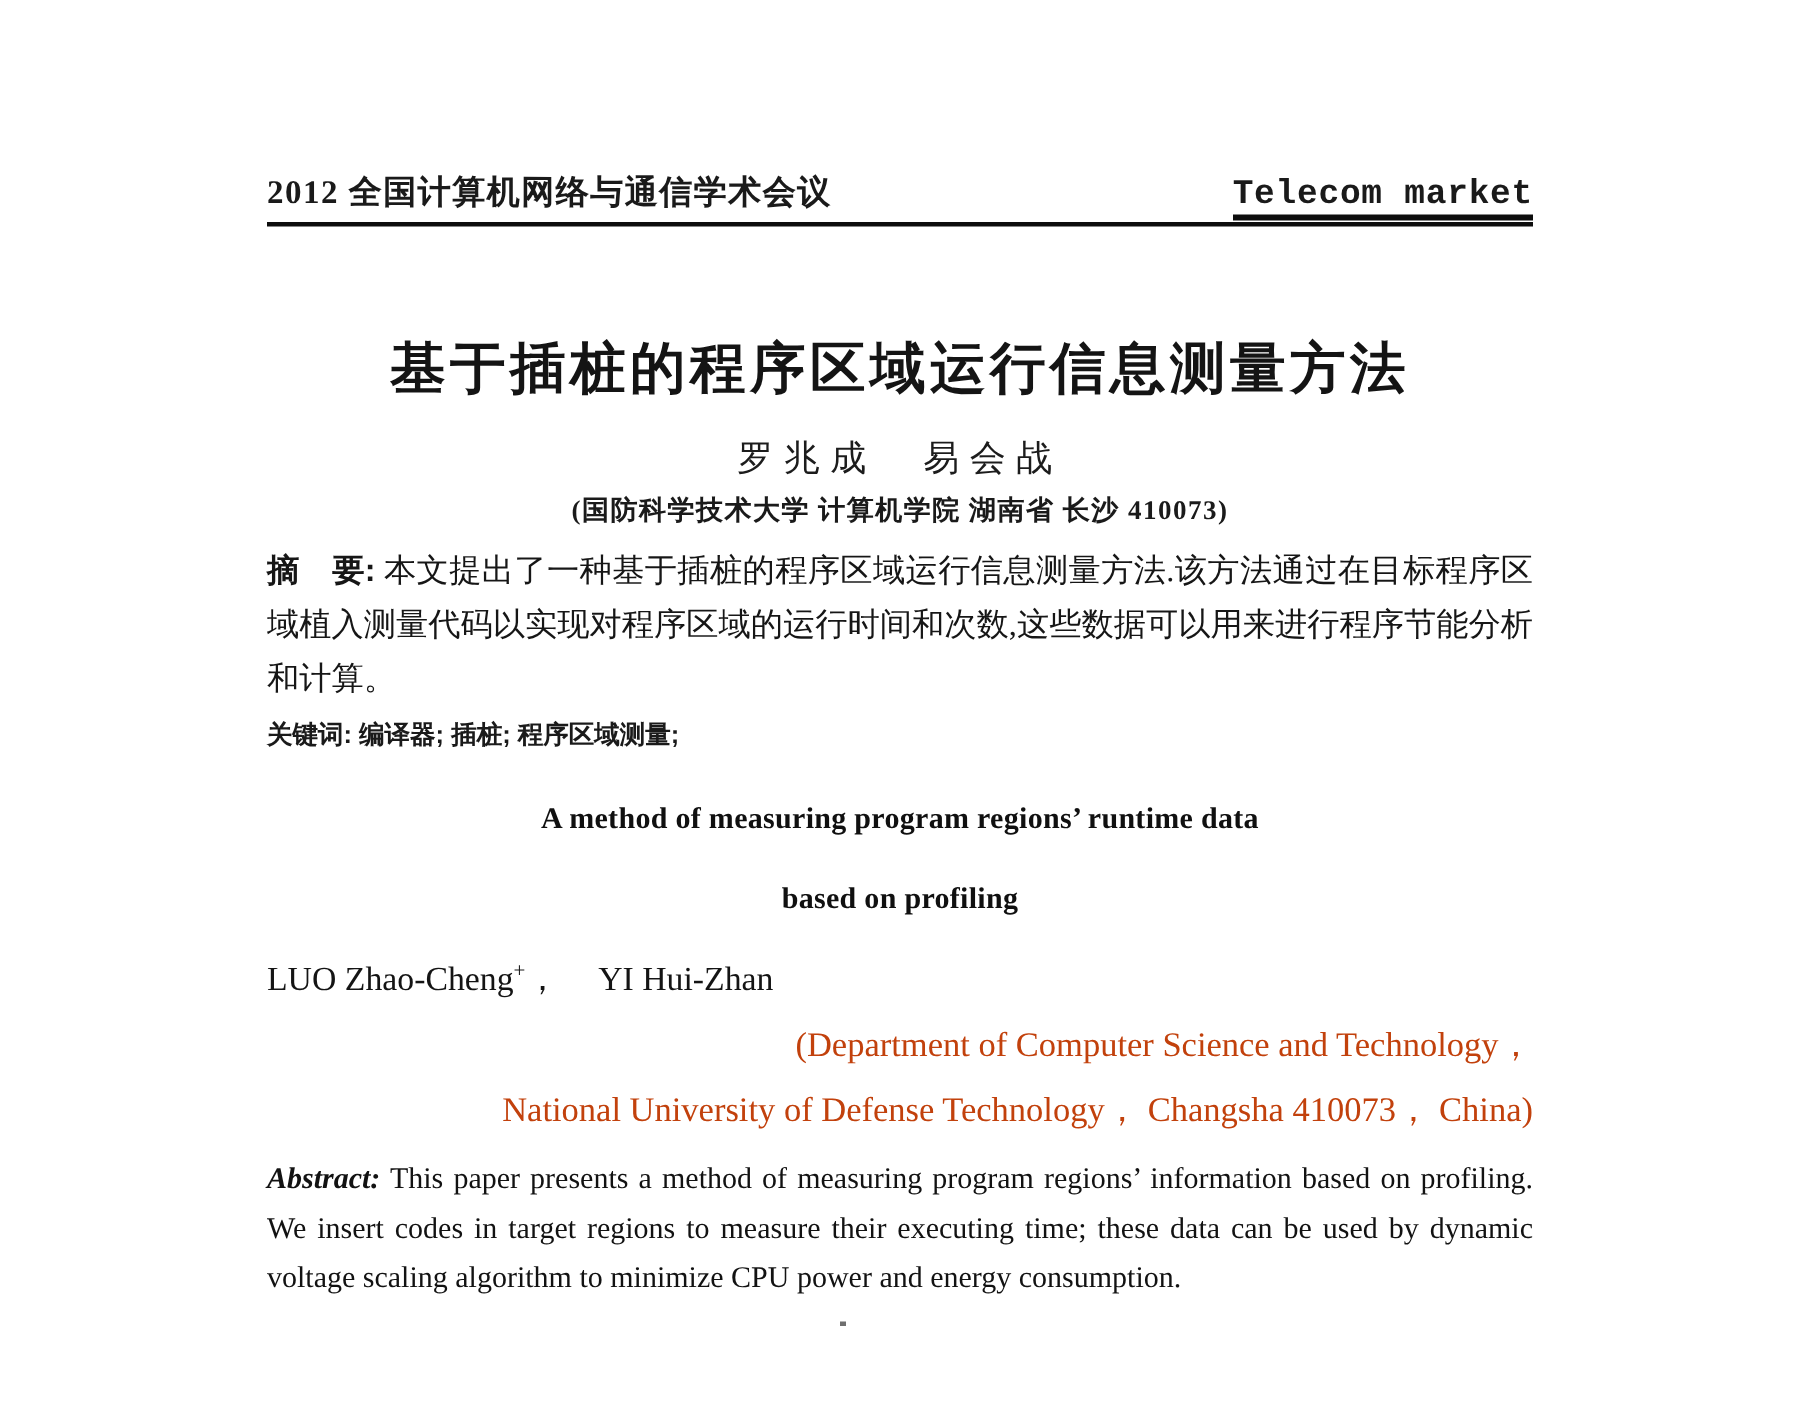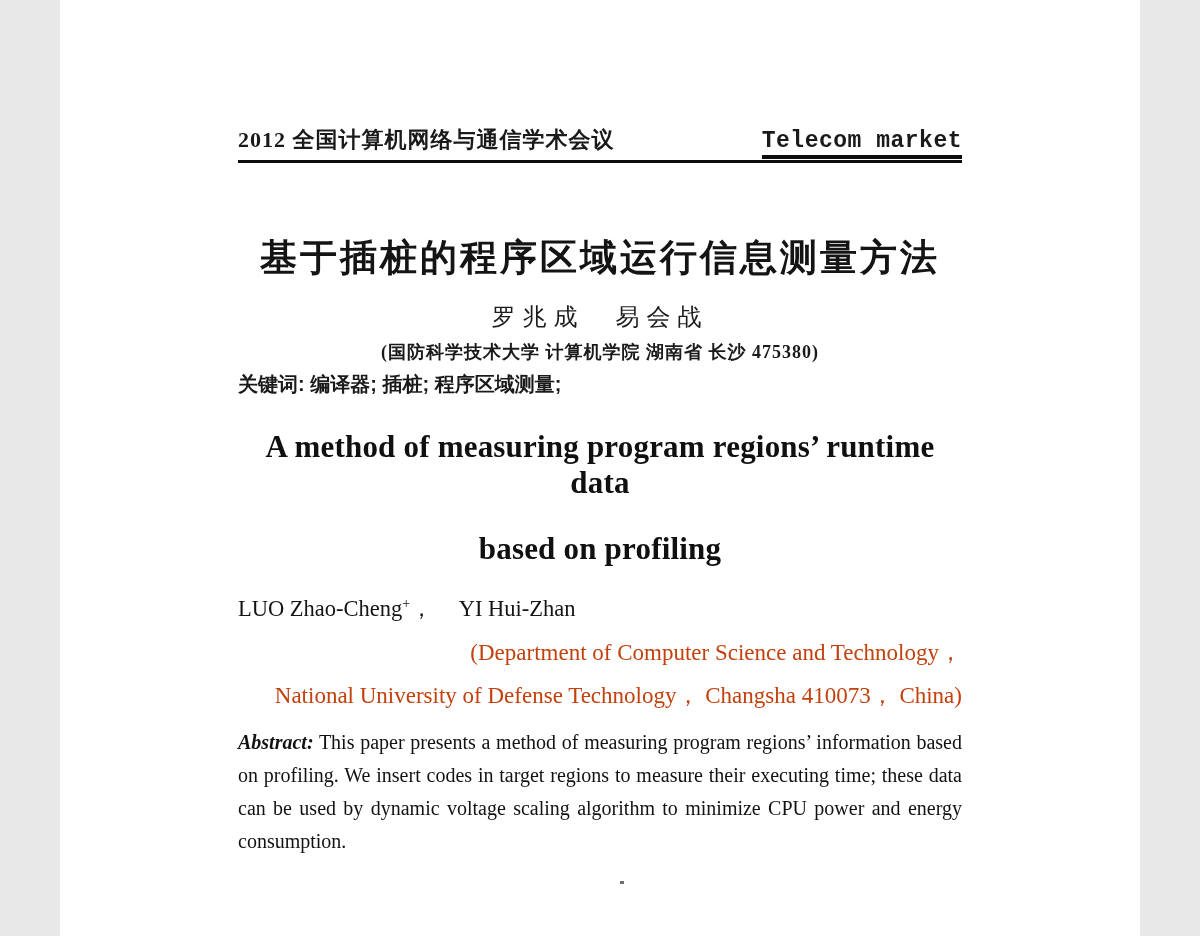--- a/index.html
+++ b/index.html
@@ -1,23 +1,23 @@
 <!DOCTYPE html>
 <html><head>
 <meta charset="utf-8">
 <style>
   html, body { margin: 0; padding: 0; background: #e8e8e8; }
   .page {
     position: relative;
-    width: 1080px;
+    width: 1200px;
     height: 936px;
     margin: 0 auto;
     background: #ffffff;
     box-sizing: border-box;
-    padding: 12px 178px;
+    padding: 0 178px;
     color: #1a1a1a;
     font-family: "Liberation Serif", serif;
     overflow: hidden;
   }
   
   .header {
     margin-top: 112px;
     display: flex;
     justify-content: space-between;
     align-items: flex-end;
@@ -66,31 +66,31 @@
   .abstract-cn {
     margin: 10px 0 0 0;
     font-size: 21.5px;
     line-height: 36px;
     text-align: justify;
     color: #161616;
   }
   .label-cn { font-family: "Liberation Sans", sans-serif; font-weight: 700; }
   .keywords-cn {
     margin: 3px 0 0 0;
-    font-size: 20px;
+    font-size: 17px;
     line-height: 34px;
     font-family: "Liberation Sans", sans-serif;
     font-weight: 700;
   }
   
   .title-en {
     margin: 0;
     text-align: center;
     font-weight: 600;
-    font-size: 31px;
+    font-size: 20px;
     letter-spacing: 0.2px;
     color: #101010;
   }
   .title-en.l1 { margin-top: 28px; }
   .title-en.l2 { margin-top: 30px; }
   .authors-en {
     margin-top: 26px;
     text-align: left;
     font-size: 22.5px;
     color: #141414;
@@ -134,22 +134,24 @@
 
   <div class="header">
     <span class="conf">2012 全国计算机网络与通信学术会议</span>
     <span class="journal">Telecom market</span>
   </div>
 
   <h1 class="title-cn">基于插桩的程序区域运行信息测量方法</h1>
 
   <div class="authors-cn">罗兆成　易会战</div>
 
-  <div class="affil-cn">(国防科学技术大学 计算机学院 湖南省 长沙 475380)</div>
+  <div class="affil-cn">(国防科学技术大学 计算机学院 湖南省 长沙 410073)</div>
 
+  <p class="abstract-cn"><span class="label-cn">摘　要:</span>
+    <span>本文提出了一种基于插桩的程序区域运行信息测量方法.该方法通过在目标程序区域植入测量代码以实现对程序区域的运行时间和次数,这些数据可以用来进行程序节能分析和计算。</span></p>
 
   <p class="keywords-cn"><span class="label-cn">关键词:</span>
     <span>编译器; 插桩; 程序区域测量;</span></p>
 
   <h2 class="title-en l1">A method of measuring program regions’ runtime data</h2>
   <h2 class="title-en l2">based on profiling</h2>
 
   <div class="authors-en"><span>LUO Zhao-Cheng</span><sup>+</sup><span class="sep">，</span><span>YI Hui-Zhan</span></div>
 
   <div class="affil-en l1">(Department of Computer Science and Technology，</div>

